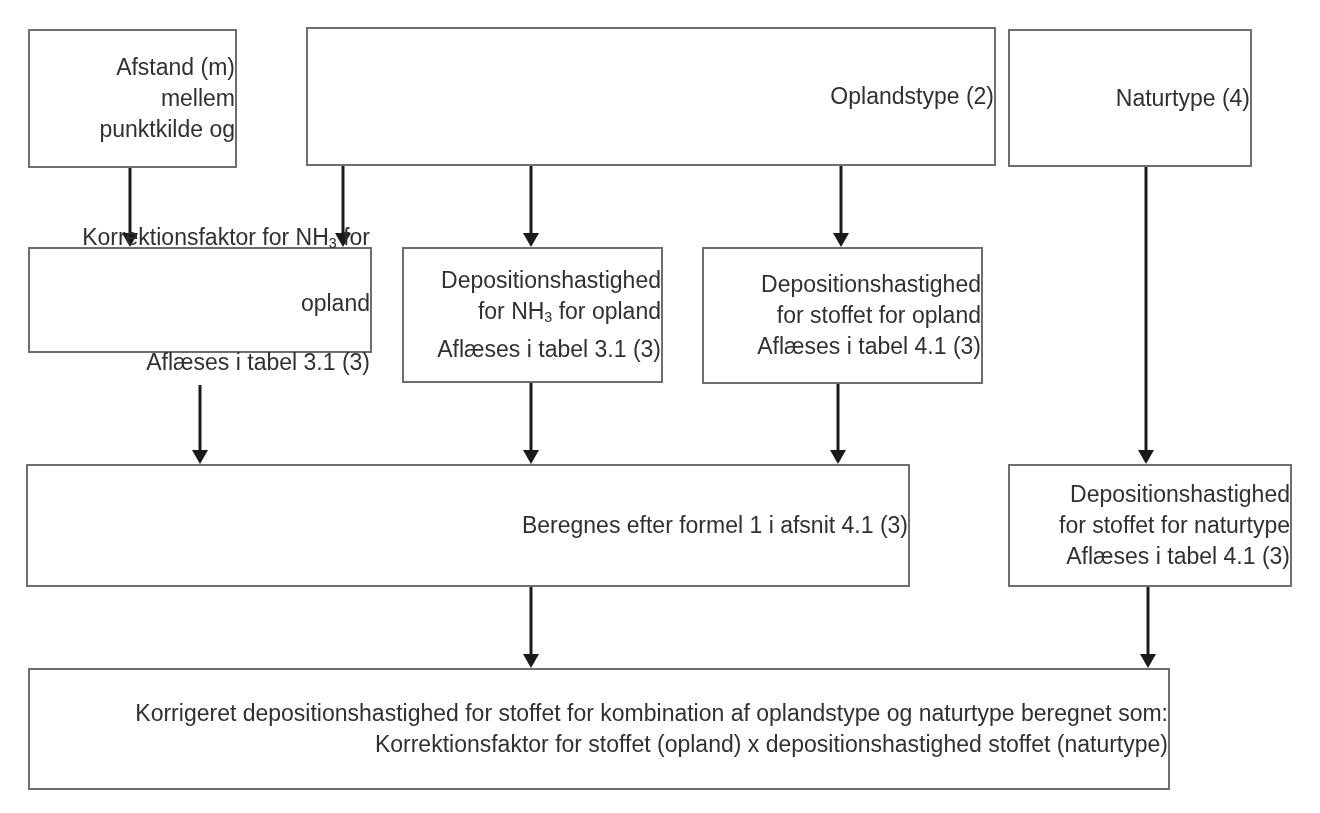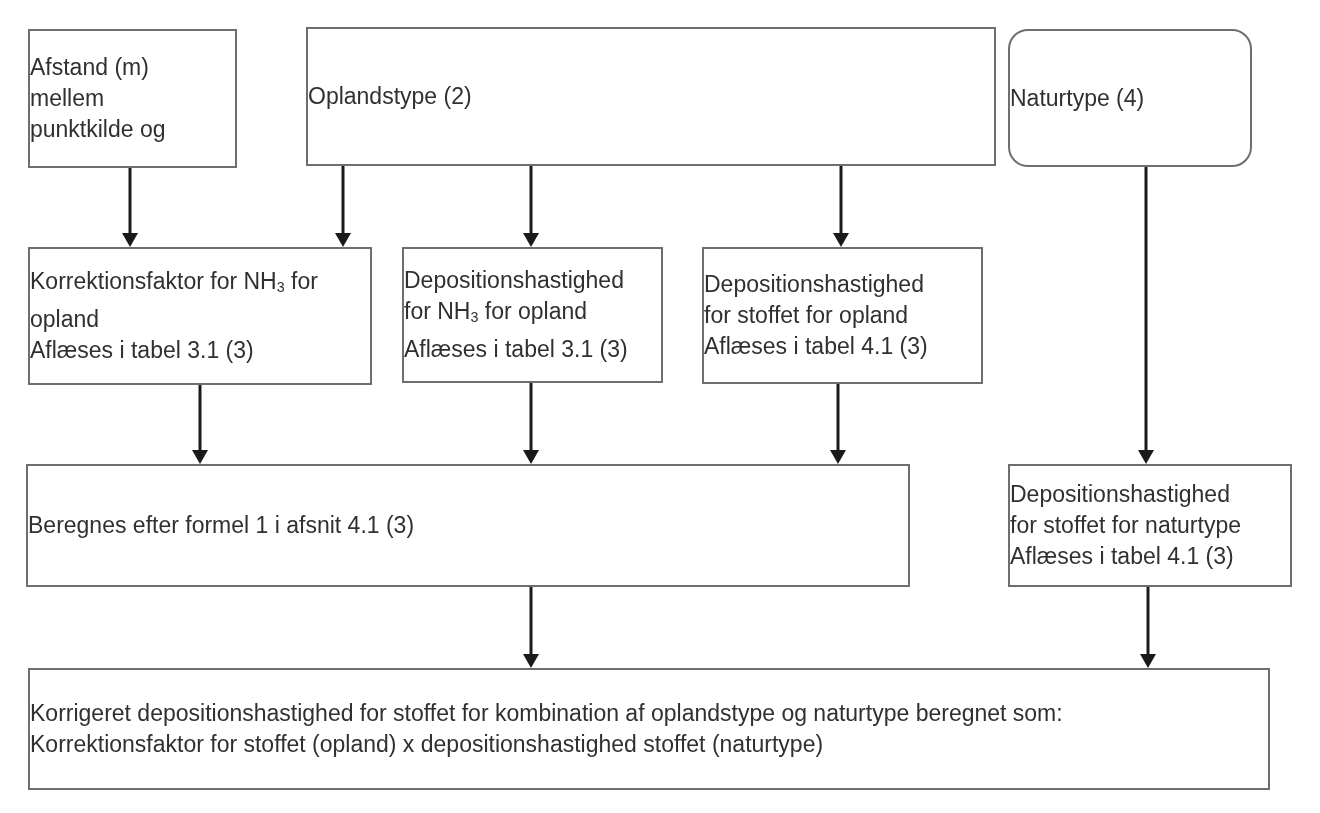--- a/index.html
+++ b/index.html
@@ -26,21 +26,21 @@
   .edges line { stroke: var(--arrow); stroke-width: 3; }
   .edges polygon { fill: var(--arrow); }
   .box {
     position: absolute;
     box-sizing: border-box;
     border: 2px solid var(--border);
     background: var(--bg);
     display: flex;
     flex-direction: column;
     justify-content: center;
-    align-items: flex-start;
+    align-items: flex-end;
     text-align: center;
     color: var(--text);
     font-size: 23px;
     line-height: 31px;
   }
   .box .line { white-space: nowrap; }
   .seg-i { }
   .seg-s { font-size: 0.62em; vertical-align: -0.22em; }
 </style>
 </head>
@@ -94,25 +94,25 @@
   <div class="box" style="left:28px; top:29px; width:209px; height:139px;">
       <div class="line"><span>Afstand (m)</span></div>
       <div class="line"><span>mellem</span></div>
       <div class="line"><span>punktkilde og</span></div>
     </div>
 
   <div class="box" style="left:306px; top:27px; width:690px; height:139px;">
       <div class="line"><span>Oplandstype (2)</span></div>
     </div>
 
-  <div class="box" style="left:1008px; top:29px; width:244px; height:138px;border-radius:20px;">
+  <div class="box" style="left:1008px; top:29px; width:244px; height:138px;">
       <div class="line"><span>Naturtype (4)</span></div>
     </div>
 
-  <div class="box" style="left:28px; top:247px; width:344px; height:138px;">
+  <div class="box" style="left:28px; top:247px; width:344px; height:106px;gap:28px;">
       <div class="line"><span>Korrektionsfaktor for NH</span><span class="seg-s">3</span><span> for</span></div>
       <div class="line"><span>opland</span></div>
       <div class="line"><span>Aflæses i tabel 3.1 (3)</span></div>
     </div>
 
   <div class="box" style="left:402px; top:247px; width:261px; height:136px;">
       <div class="line"><span>Depositionshastighed</span></div>
       <div class="line"><span>for NH</span><span class="seg-s">3</span><span> for opland</span></div>
       <div class="line"><span>Aflæses i tabel 3.1 (3)</span></div>
     </div>
@@ -126,18 +126,18 @@
   <div class="box" style="left:26px; top:464px; width:884px; height:123px;">
       <div class="line"><span>Beregnes efter formel 1 i afsnit 4.1 (3)</span></div>
     </div>
 
   <div class="box" style="left:1008px; top:464px; width:284px; height:123px;">
       <div class="line"><span>Depositionshastighed</span></div>
       <div class="line"><span>for </span><span class="seg-i">stoffet</span><span> for naturtype</span></div>
       <div class="line"><span>Aflæses i tabel 4.1 (3)</span></div>
     </div>
 
-  <div class="box" style="left:28px; top:668px; width:1242px; height:122px;">
+  <div class="box" style="left:28px; top:668px; width:1142px; height:122px;">
       <div class="line"><span>Korrigeret depositionshastighed for </span><span class="seg-i">stoffet</span><span> for kombination af oplandstype og naturtype beregnet som:</span></div>
       <div class="line"><span>Korrektionsfaktor for </span><span class="seg-i">stoffet</span><span> (opland) x depositionshastighed </span><span class="seg-i">stoffet</span><span> (naturtype)</span></div>
     </div>
 
 </div>
 
 </body></html>

